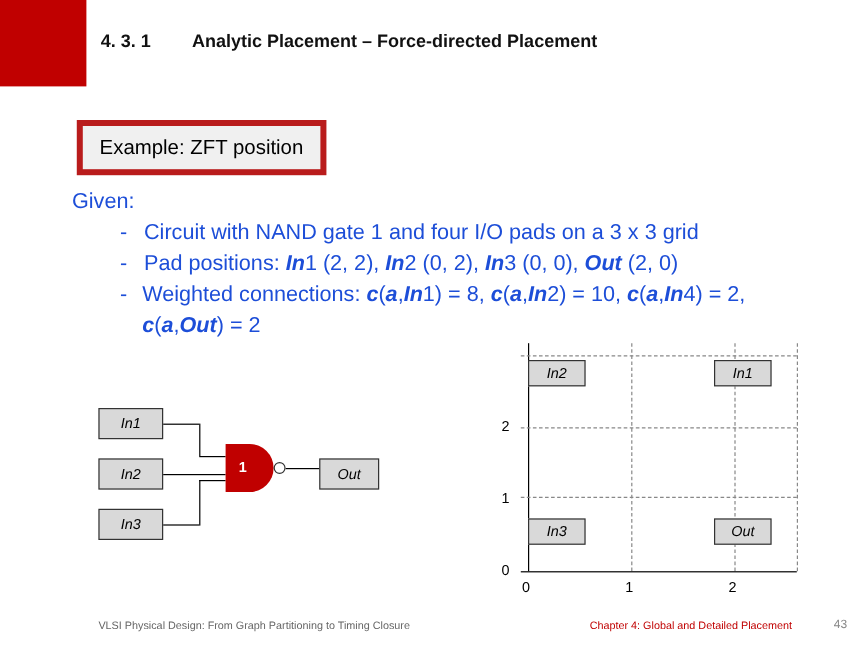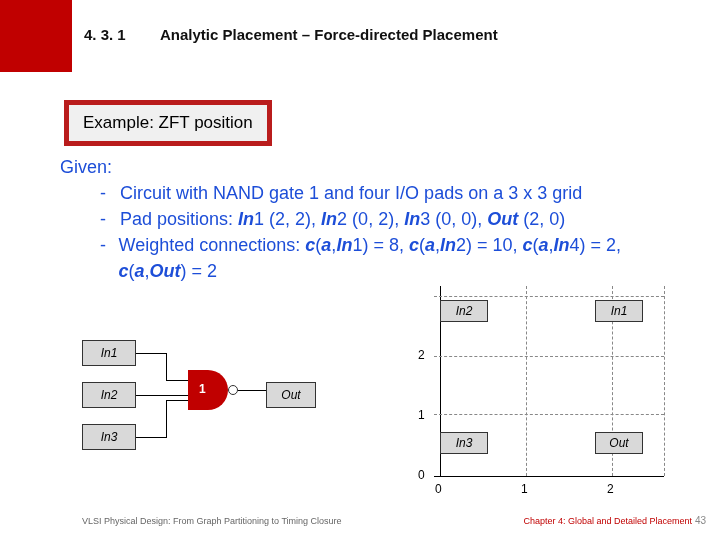--- a/index.html
+++ b/index.html
@@ -72,21 +72,21 @@
     position: absolute; width: 48px; height: 22px; background: #d9d9d9;
     border: 1px solid #333; font-size: 12px; font-style: italic;
     display: flex; align-items: center; justify-content: center;
   }
   .gIn2 { left: 40px; top: 14px; }
   .gIn1 { left: 195px; top: 14px; }
   .gIn3 { left: 40px; top: 146px; }
   .gOut { left: 195px; top: 146px; }
 
   .footer-left { position: absolute; left: 82px; bottom: 14px; font-size: 9px; color: #666; }
-  .footer-right { position: absolute; right: 28px; bottom: 14px; font-size: 9px; color: #c00000; margin-top: 22px; }
+  .footer-right { position: absolute; right: 60px; bottom: 14px; font-size: 9px; color: #c00000; margin-top: 22px; }
   .page-no { position: absolute; right: 14px; bottom: 14px; font-size: 10px; color: #888; margin-left: 16px; }
 </style>
 </head>
 <body>
 
 <div class="top-band">
   <div class="red-block"></div>
   <div class="section-no">4. 3. 1</div>
   <div class="title">Analytic Placement – Force-directed Placement</div>
 </div>

